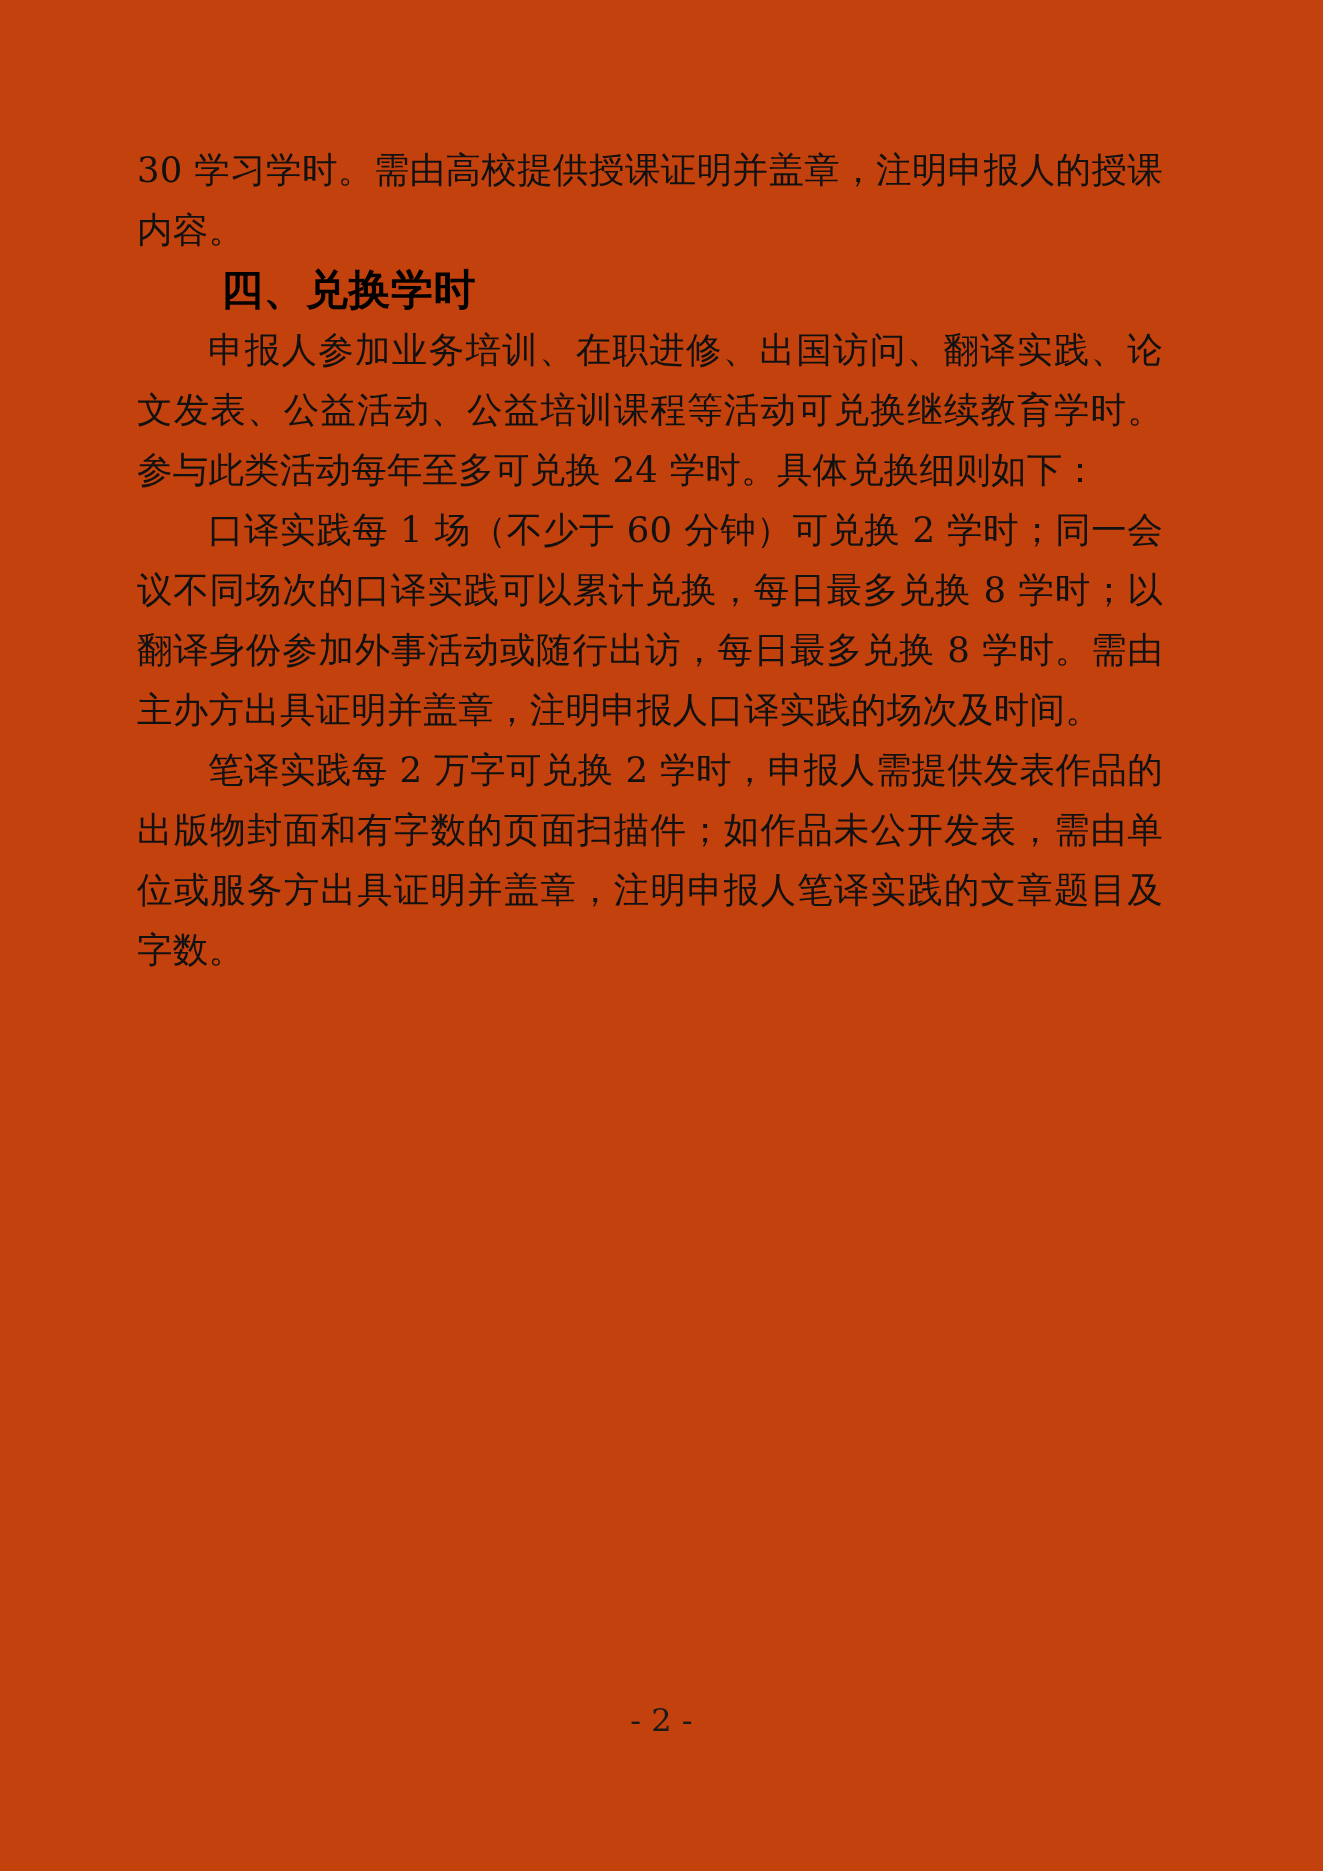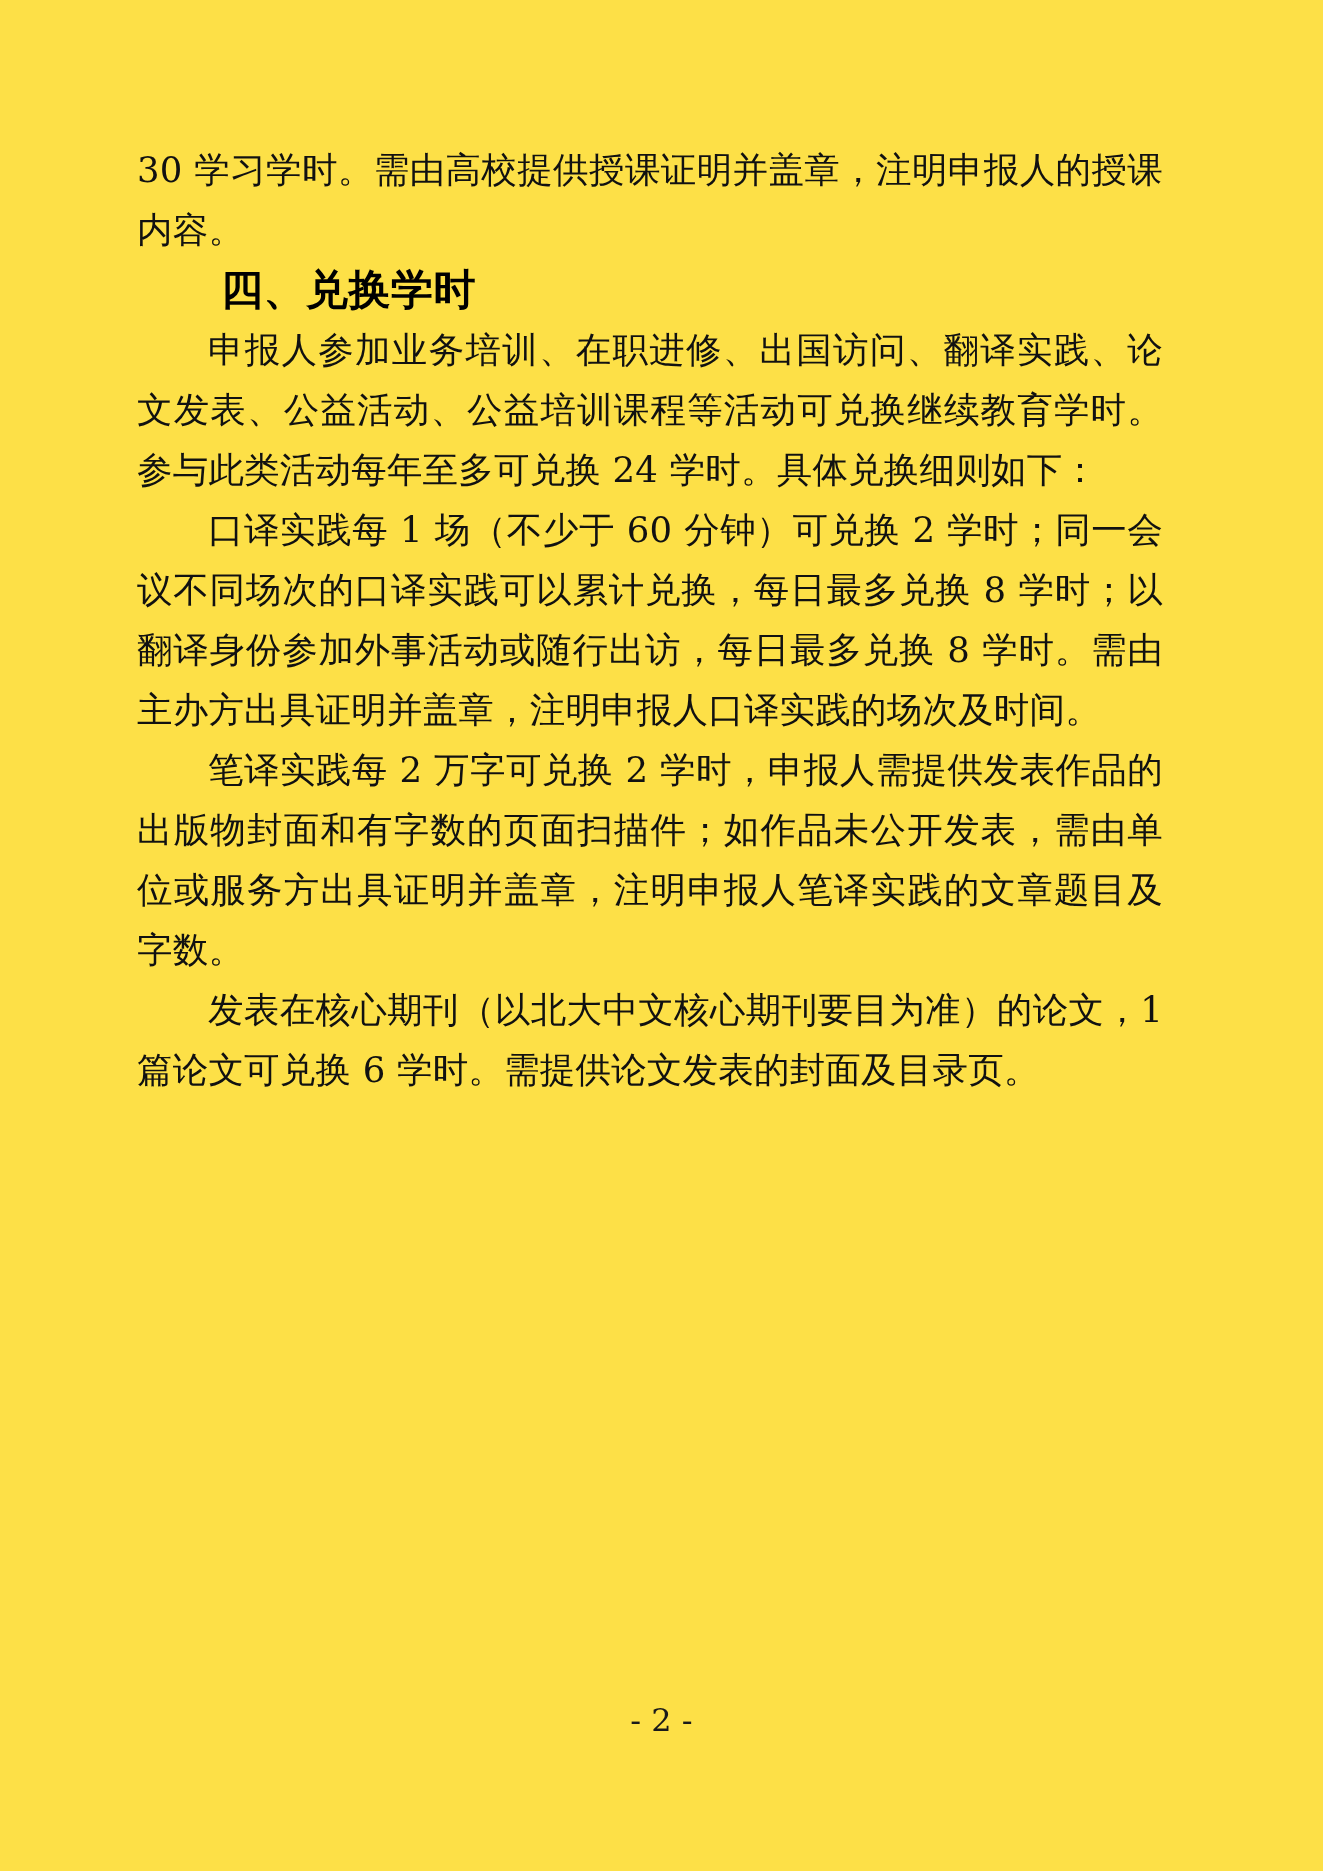--- a/index.html
+++ b/index.html
@@ -16,21 +16,21 @@
     font-family: "DejaVu Serif", "Liberation Serif", serif;
     color: #000000;
   }
 
   .page {
     position: absolute;
     left: 0;
     top: 0;
     width: 1323px;
     height: 1871px;
-    background: #fde047;
+    background: #c2410c;
   }
 
   .content {
     position: absolute;
     left: 137px;
     top: 140px;
     width: 1026px;
   }
 
   .para {
@@ -82,20 +82,19 @@
 
     <h2 class="heading">四、兑换学时</h2>
 
     <p class="para indent">申报人参加业务培训、在职进修、出国访问、翻译实践、论文发表、公益活动、公益培训课程等活动可兑换继续教育学时。参与此类活动每年至多可兑换 24 学时。具体兑换细则如下：</p>
 
 
     <p class="para indent">口译实践每 1 场（不少于 60 分钟）可兑换 2 学时；同一会议不同场次的口译实践可以累计兑换，每日最多兑换 8 学时；以翻译身份参加外事活动或随行出访，每日最多兑换 8 学时。需由主办方出具证明并盖章，注明申报人口译实践的场次及时间。</p>
 
     <p class="para indent">笔译实践每 2 万字可兑换 2 学时，申报人需提供发表作品的出版物封面和有字数的页面扫描件；如作品未公开发表，需由单位或服务方出具证明并盖章，注明申报人笔译实践的文章题目及字数。</p>
 
-    <p class="para indent">发表在核心期刊（以北大中文核心期刊要目为准）的论文，1 篇论文可兑换 6 学时。需提供论文发表的封面及目录页。</p>
 
 
   </div>
 
   <div class="page-number">- 2 -</div>
 
 </div>
 
 </body></html>

